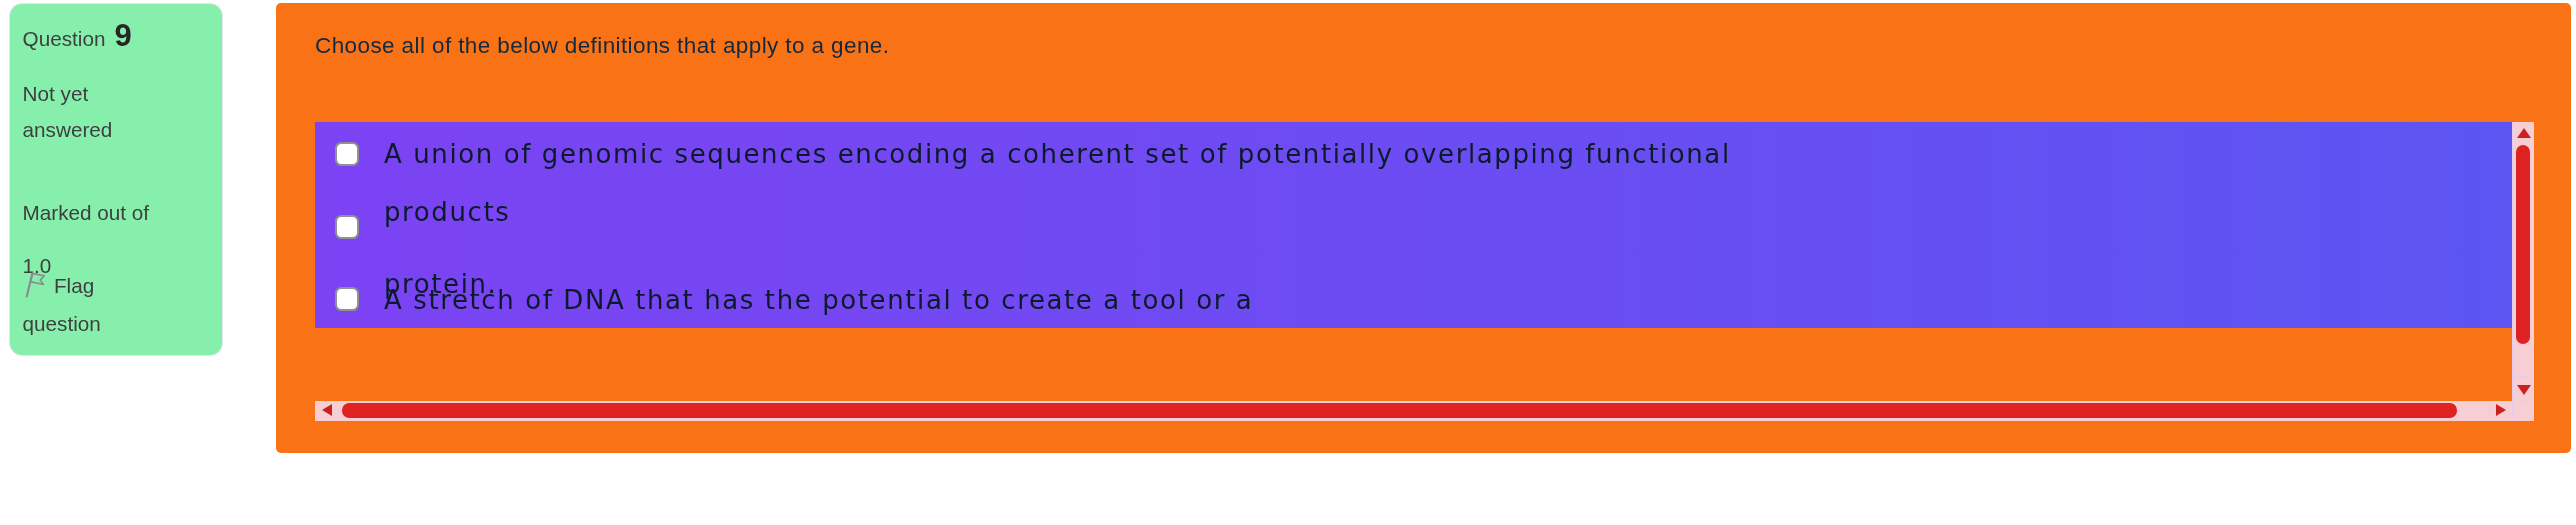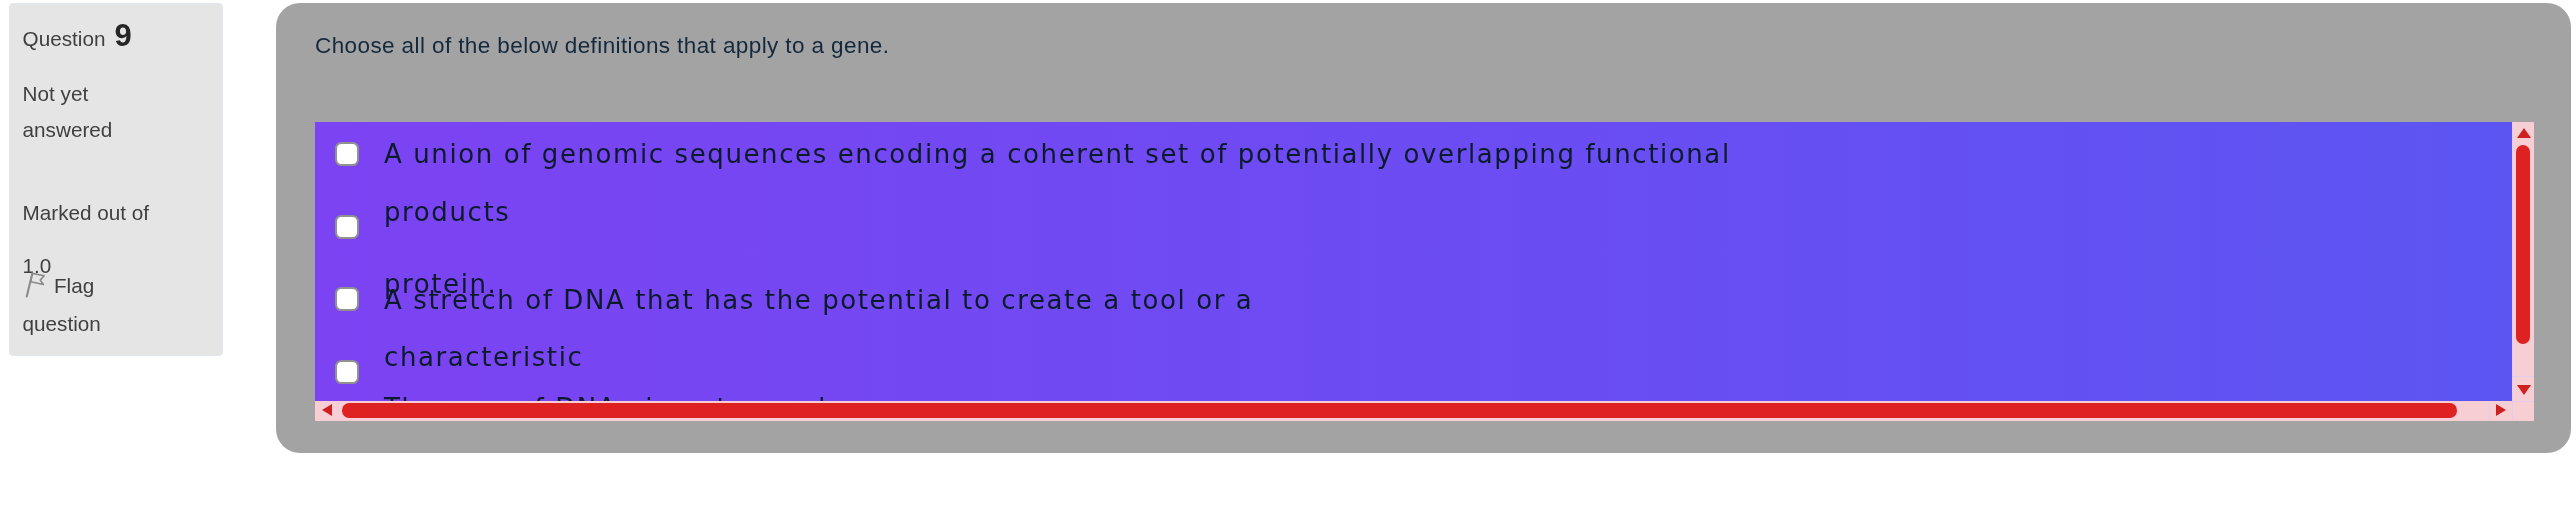--- a/index.html
+++ b/index.html
@@ -5,49 +5,49 @@
   * { box-sizing: border-box; margin: 0; padding: 0; }
   html, body { background: #ffffff; }
   body {
     width: 2576px; height: 526px; position: relative; overflow: hidden;
     font-family: "Liberation Sans", sans-serif;
   }
 
   
   .qinfo {
     position: absolute; left: 9px; top: 2.7px; width: 214px; height: 353px;
-    background: #e5e5e5; border: 0.9px solid #e2e7ed; border-radius: 4px;
+    background: #86efac; border: 0.9px solid #e2e7ed; border-radius: 13px;
   }
   .qinfo .line { position: absolute; left: 12.6px; white-space: nowrap; color: #3f3f3f;
     font-size: 20.7px; line-height: 36px; }
   .q-title { top: 14.4px; }
   .q-label { font-size: 20.7px; color: #3f3f3f; }
   .q-num   { font-size: 31px; font-weight: bold; color: #262626; margin-left: 9px; }
   .st-1 { top: 72px; }
   .st-2 { top: 108px; }
   .mk-1 { top: 167px; margin-top: 24px; }
   .mk-2 { top: 206px; margin-top: 38px; }
   .fl-1 { top: 264px; color: #c9271e; }
   .fl-2 { top: 302px; color: #c9271e; }
   .flag-svg { vertical-align: -5.4px; margin-right: 8px; }
 
   
   .panel {
     position: absolute; left: 276px; top: 2.7px; width: 2295px; height: 450px;
-    background: #a3a3a3; border-radius: 24px;
+    background: #f97316; border-radius: 5px;
   }
   .prompt {
     position: absolute; left: 39px; top: 30px;
     font-size: 22.5px; color: #14293d; letter-spacing: 0.4px; white-space: nowrap;
   }
 
   
   .answerbox { position: absolute; left: 39px; top: 119px; width: 2219px; height: 299px; }
   .answer-content {
-    position: absolute; left: 0; top: 0; width: 2197px; height: 279px;
+    position: absolute; left: 0; top: 0; width: 2197px; height: 206px;
     background: linear-gradient(to right, #7c43f3, #5c55f2);
     overflow: hidden;
   }
   .opt-line {
     position: absolute; left: 69px; white-space: nowrap;
     font-family: "DejaVu Sans", "Liberation Sans", sans-serif;
     font-size: 26px; line-height: 28px; letter-spacing: 1.6px; color: #0c1b2c;
   }
   .cbx {
     position: absolute; left: 20px; width: 24px; height: 24px;

